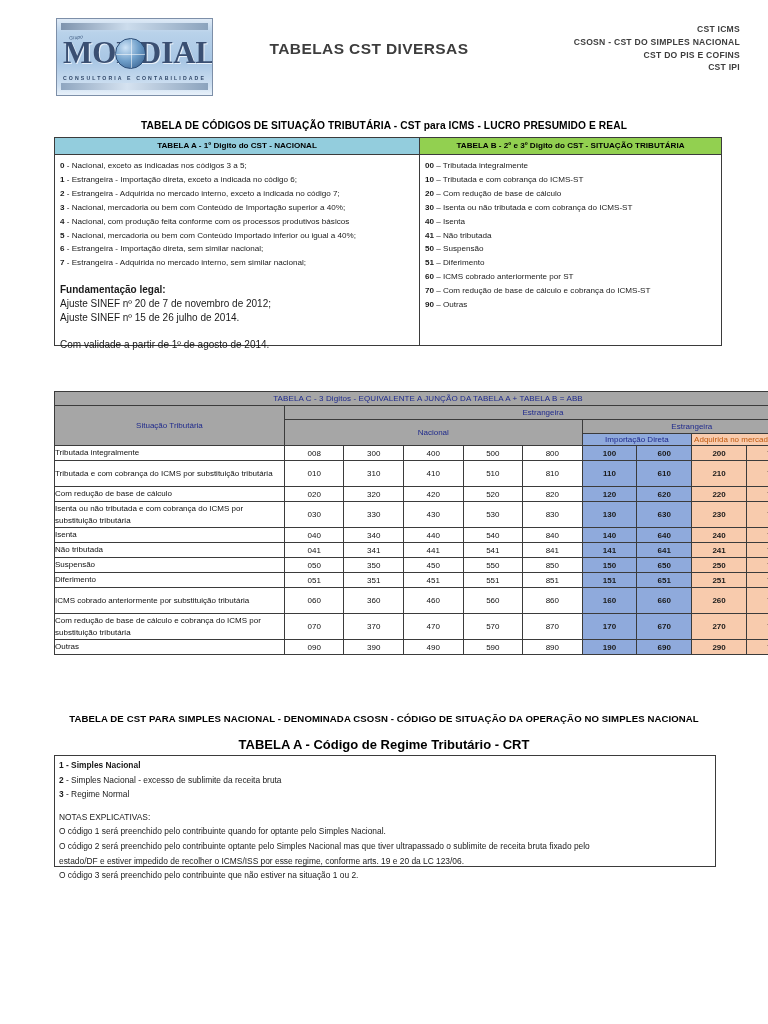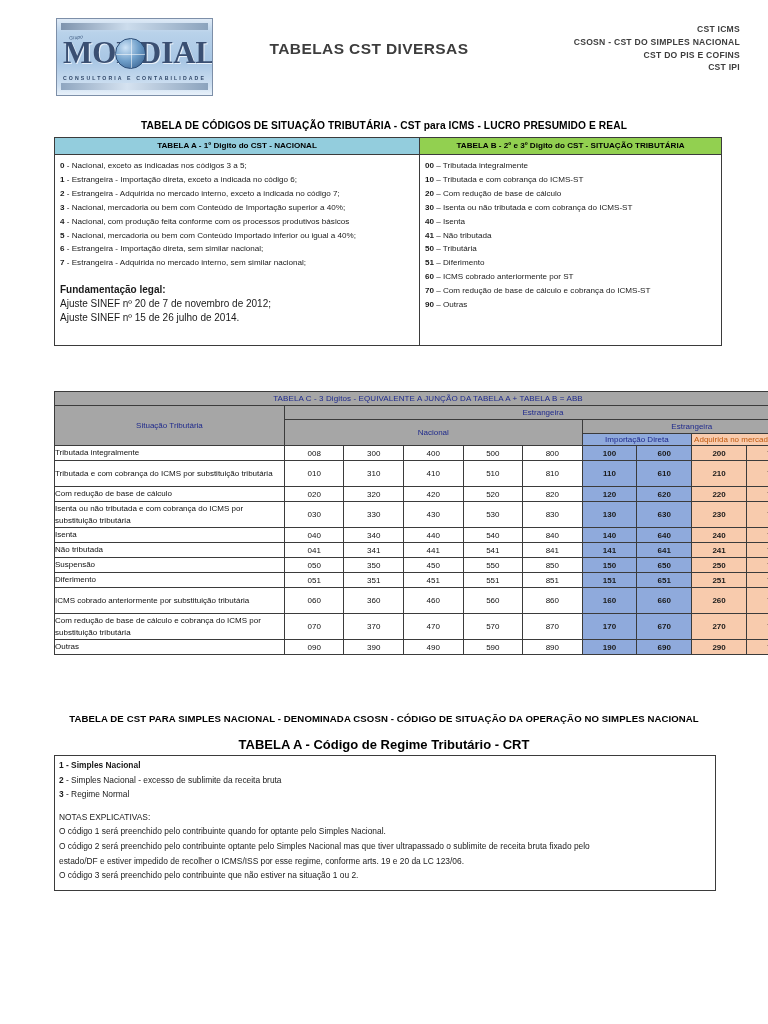--- a/index.html
+++ b/index.html
@@ -268,21 +268,21 @@
   tr.r1 td { height: 14px; }
   tr.r2 td { height: 25px; }
 
   
   .csosn-block { margin-top: 58px; }
   .crt-wrap {
     margin: 0 52px 0 54px;
     border: 1px solid #3b3b3b;
     box-sizing: border-box;
     padding: 2px 0 4px 4px;
-    height: 136px;
+    height: 112px;
   }
   .crt-line {
     font-size: 8.4px;
     line-height: 14.6px;
     color: #1a1a1a;
     white-space: nowrap;
   }
   .crt-line b { font-weight: bold; }
   .crt-line.bold { font-weight: bold; }
   .crt-gap { height: 8px; }
@@ -326,33 +326,34 @@
         <div class="ab-line"><b>3</b><span> - Nacional, mercadoria ou bem com Conteúdo de Importação superior a 40%;</span></div>
         <div class="ab-line"><b>4</b><span> - Nacional, com produção feita conforme com os processos produtivos básicos</span></div>
         <div class="ab-line"><b>5</b><span> - Nacional, mercadoria ou bem com Conteúdo Importado inferior ou igual a 40%;</span></div>
         <div class="ab-line"><b>6</b><span> - Estrangeira - Importação direta, sem similar nacional;</span></div>
         <div class="ab-line"><b>7</b><span> - Estrangeira - Adquirida no mercado interno, sem similar nacional;</span></div>
         <div class="ab-gap"></div>
         <div class="ab-note bold">Fundamentação legal:</div>
         <div class="ab-note">Ajuste SINEF nº 20 de 7 de novembro de 2012;</div>
         <div class="ab-note">Ajuste SINEF nº 15 de 26 julho de 2014.</div>
         <div class="ab-gap"></div>
+        <div class="ab-note">Com validade a partir de 1º de agosto de 2014.</div>
       </div>
     </div>
 
     <div class="ab-col right">
       <div class="ab-head b">TABELA B - 2º e 3º Digito do CST - SITUAÇÃO TRIBUTÁRIA</div>
       <div class="ab-body">
         <div class="ab-line"><b>00</b><span> – Tributada integralmente</span></div>
         <div class="ab-line"><b>10</b><span> – Tributada e com cobrança do ICMS-ST</span></div>
         <div class="ab-line"><b>20</b><span> – Com redução de base de cálculo</span></div>
         <div class="ab-line"><b>30</b><span> – Isenta ou não tributada e com cobrança do ICMS-ST</span></div>
         <div class="ab-line"><b>40</b><span> – Isenta</span></div>
         <div class="ab-line"><b>41</b><span> – Não tributada</span></div>
-        <div class="ab-line"><b>50</b><span> – Tributária</span></div>
+        <div class="ab-line"><b>50</b><span> – Suspensão</span></div>
         <div class="ab-line"><b>51</b><span> – Diferimento</span></div>
         <div class="ab-line"><b>60</b><span> – ICMS cobrado anteriormente por ST</span></div>
         <div class="ab-line"><b>70</b><span> – Com redução de base de cálculo e cobrança do ICMS-ST</span></div>
         <div class="ab-line"><b>90</b><span> – Outras</span></div>
       </div>
     </div>
   </div>
 
   <table class="tc">
     <colgroup>

